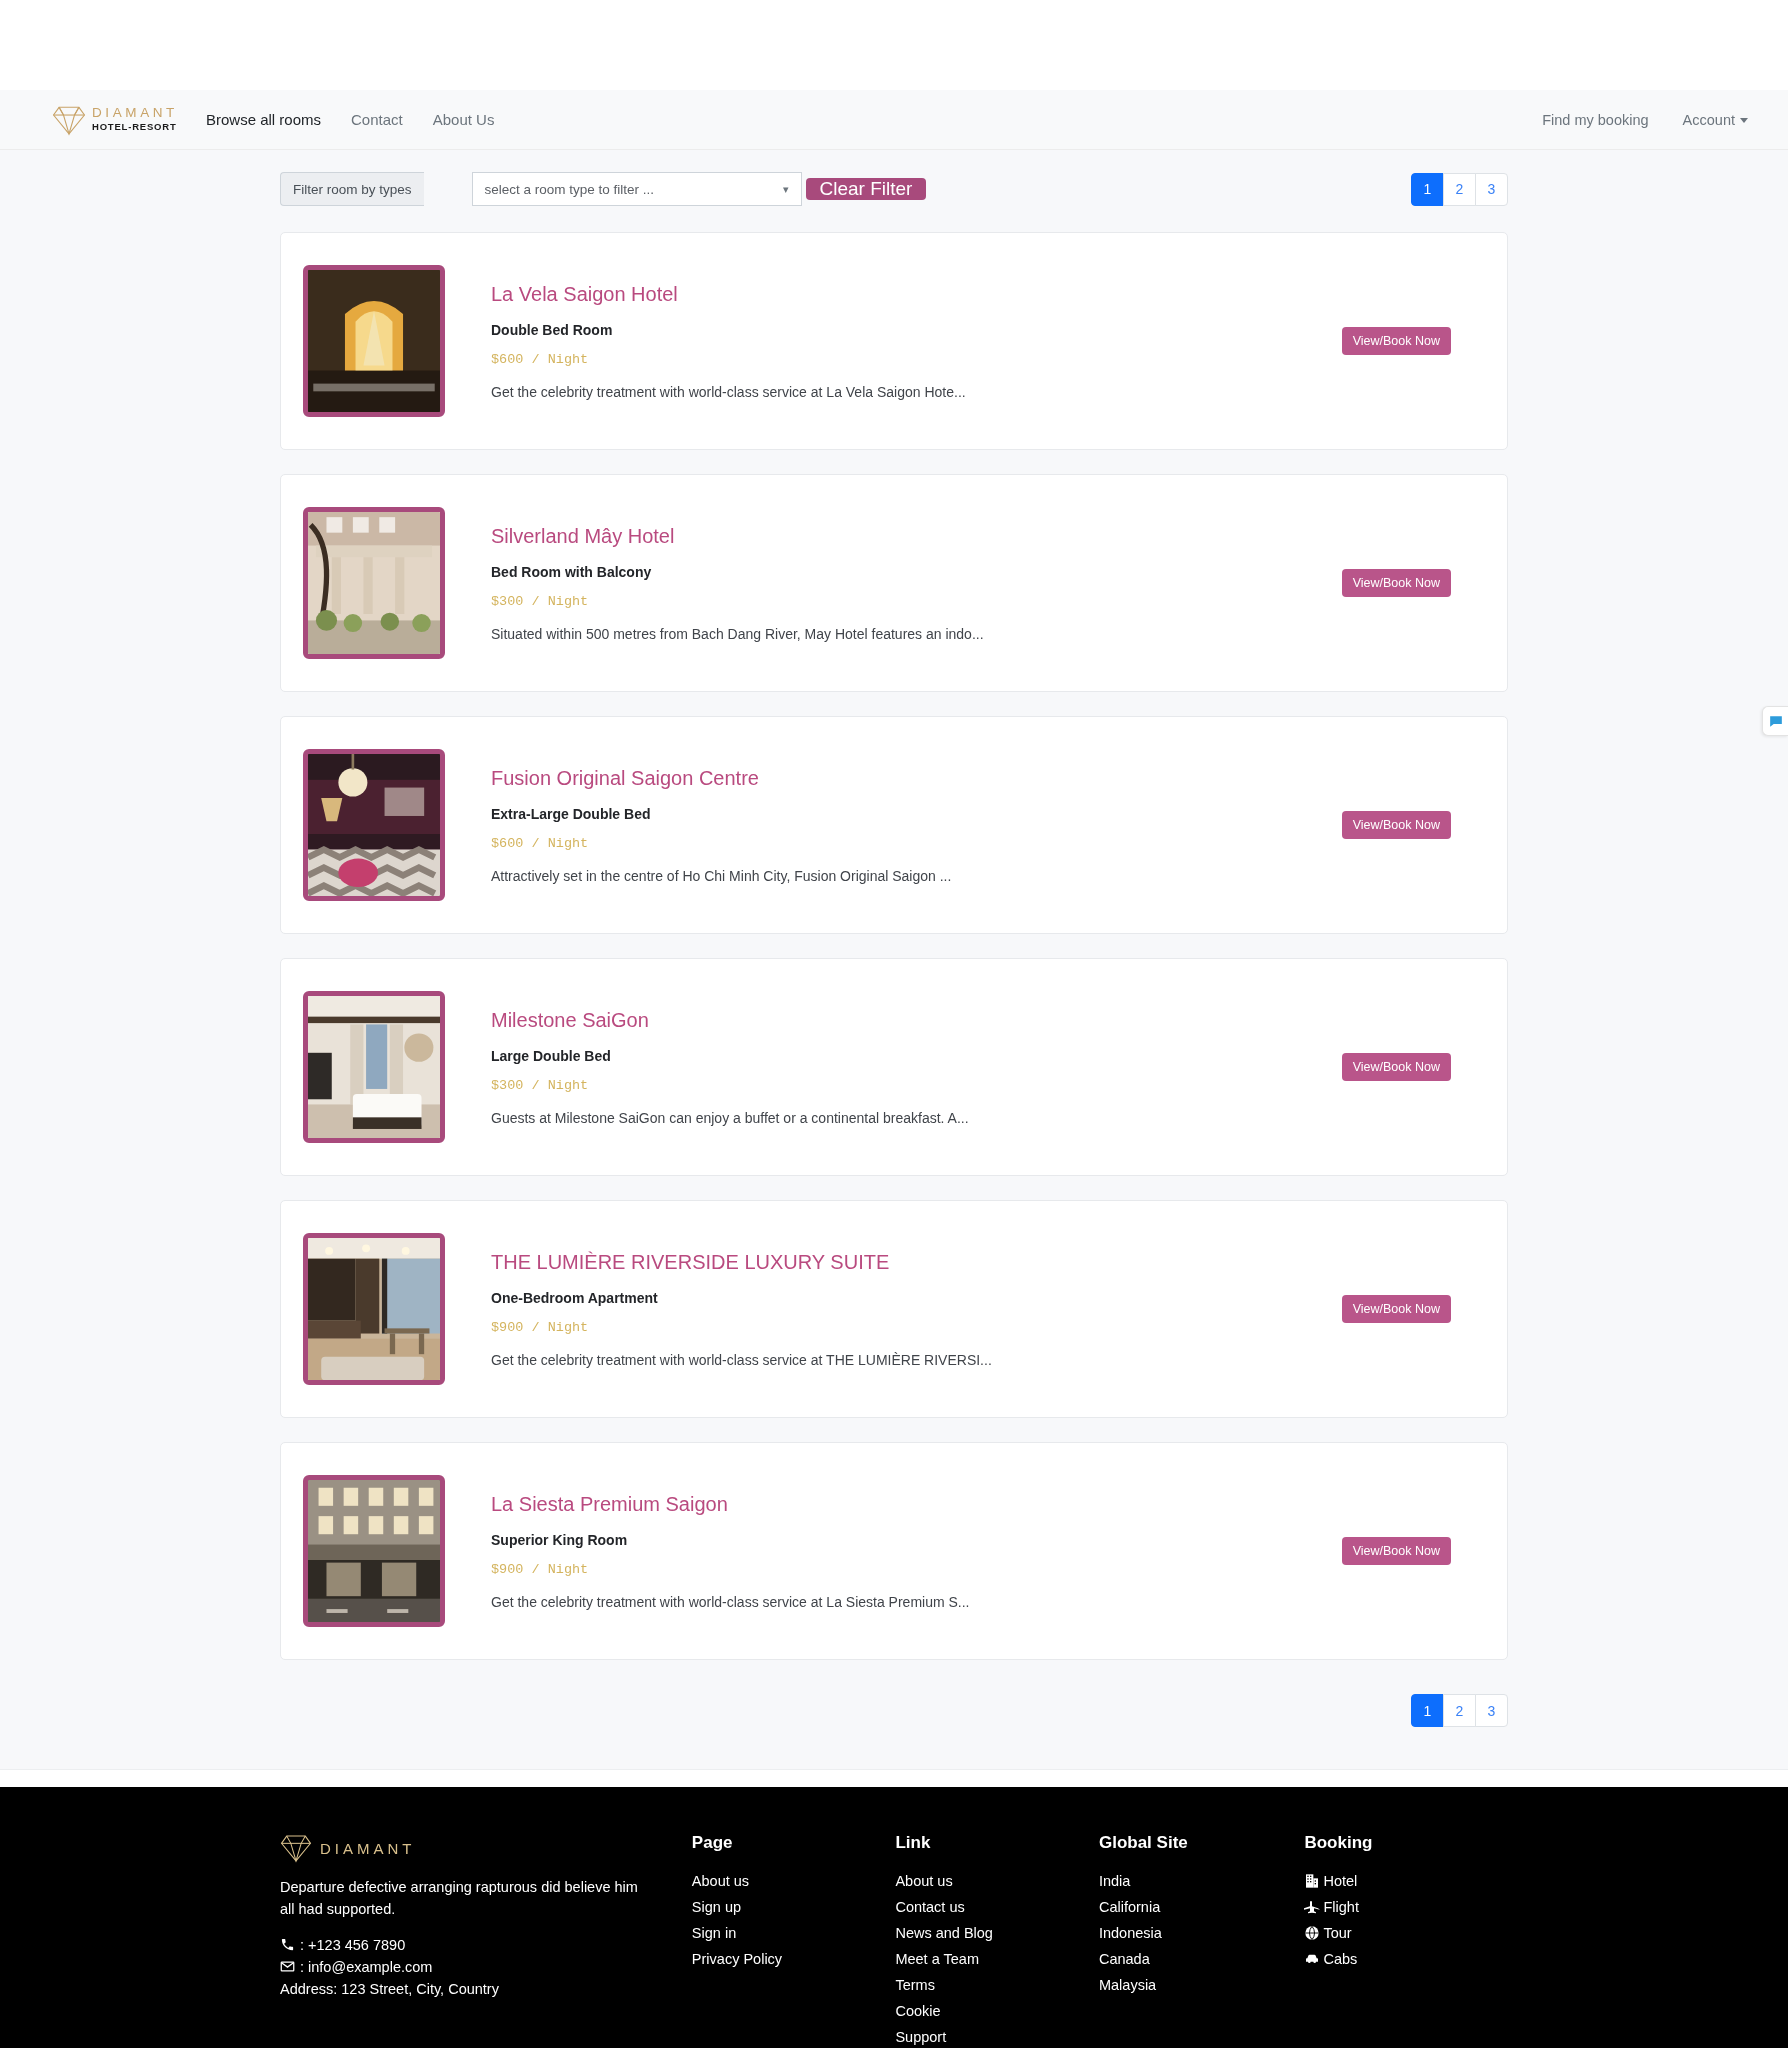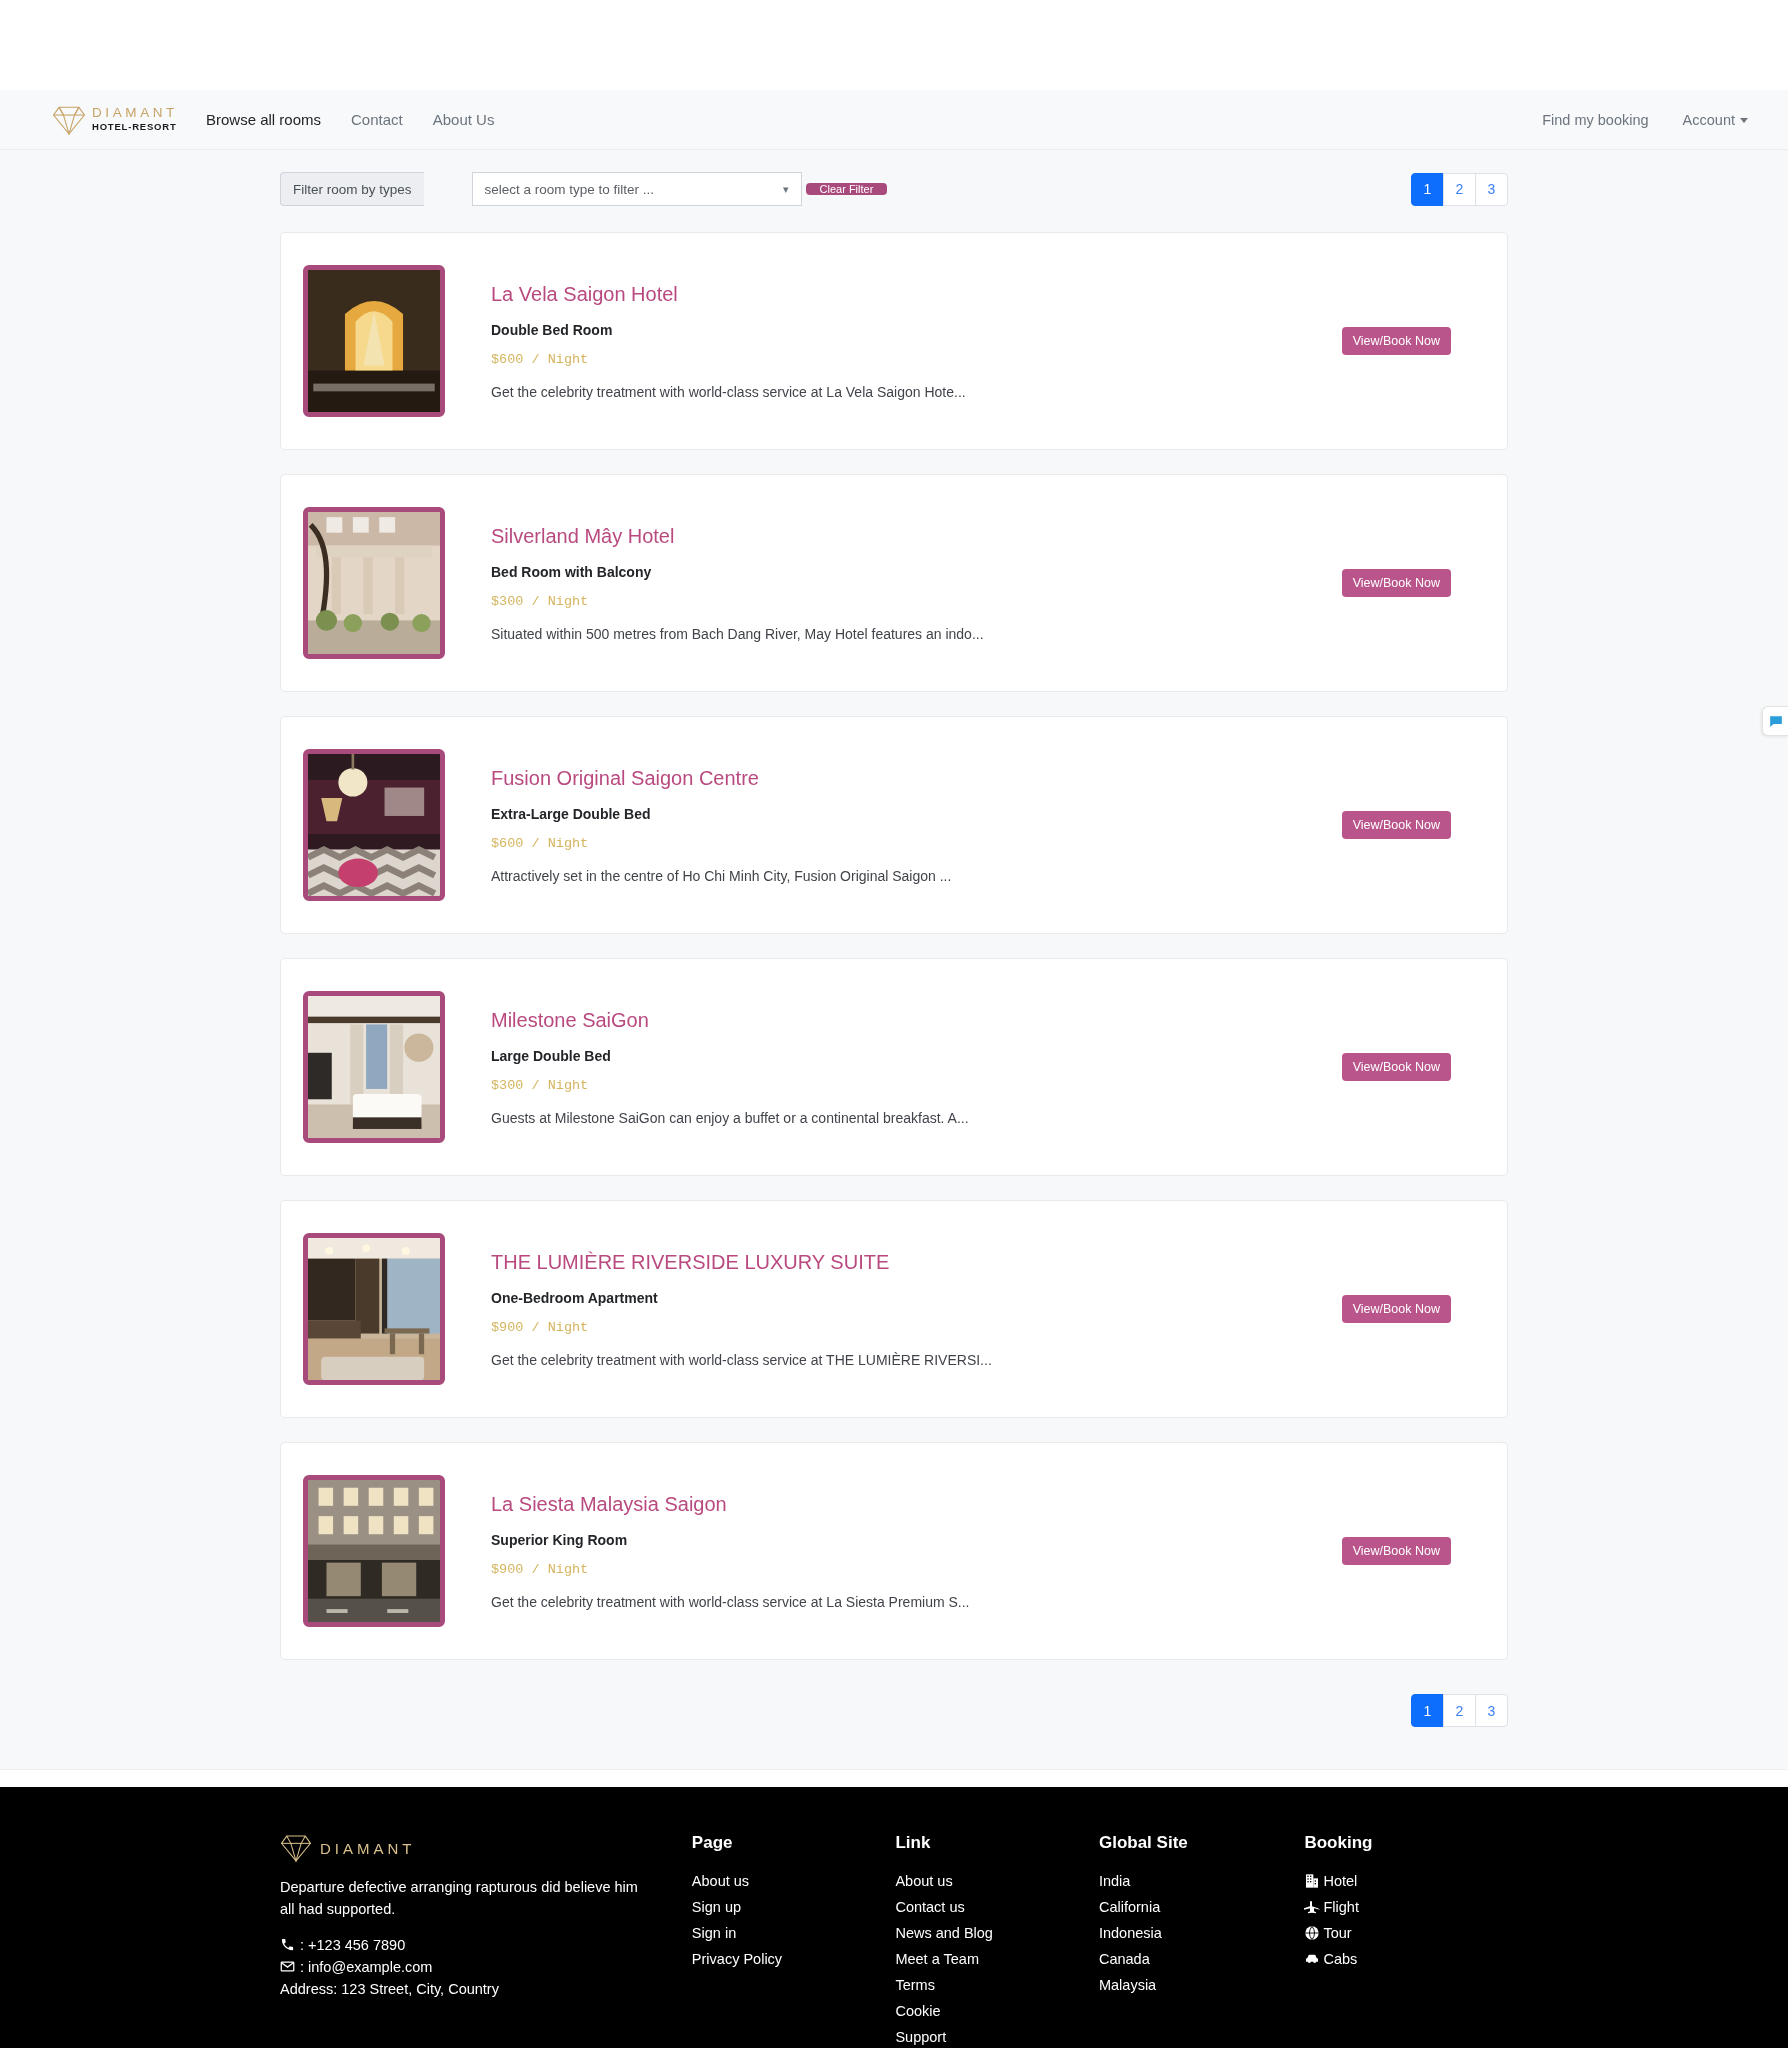--- a/index.html
+++ b/index.html
@@ -66,21 +66,21 @@
   }
   .filter-select {
     width: 330px; background: #fff; border: 1px solid #ced4da;
     font-size: 13.5px; color: #5c6066;
     display: flex; align-items: center; justify-content: space-between;
     padding: 0 12px; cursor: pointer;
   }
   .chev { color: #6c757d; font-size: 11px; }
   .clear-filter {
     background: #a84a7c; border: none; color: #ffffff;
-    border-radius: 4px; font-size: 11px; padding: 0 14px;
+    border-radius: 4px; font-size: 19px; padding: 0 14px;
     margin-left: 4px; cursor: pointer;
     font-family: "Liberation Sans", sans-serif;
   }
   .pager { margin-left: auto; display: flex; }
   .pager .pg {
     min-width: 33px; height: 33px; display:flex; align-items:center; justify-content:center;
     border: 1px solid #dee2e6; background: #fff; color: #3b82f6;
     font-size: 14px; cursor: pointer; margin-left: -1px;
   }
   .pager .pg:first-child { border-radius: 4px 0 0 4px; margin-left: 0;}
@@ -383,21 +383,21 @@
           <rect x="0" y="50" width="100" height="12" fill="#6e6558"></rect>
           <rect x="0" y="62" width="100" height="30" fill="#2f2a24"></rect>
           <rect x="14" y="64" width="26" height="26" fill="#cdbda0" opacity="0.65"></rect>
           <rect x="56" y="64" width="26" height="26" fill="#cdbda0" opacity="0.65"></rect>
           <rect x="0" y="92" width="100" height="18" fill="#56504a"></rect>
           <rect x="14" y="100" width="16" height="3" fill="#bdb5aa"></rect>
           <rect x="60" y="100" width="16" height="3" fill="#bdb5aa"></rect>
         </svg>
       </div>
       <div class="card-info">
-        <div class="hotel-name">La Siesta Malaysia Saigon</div>
+        <div class="hotel-name">La Siesta Premium Saigon</div>
         <div class="room-type">Superior King Room</div>
         <div class="price">$900  /  Night</div>
         <div class="desc">Get the celebrity treatment with world-class service at La Siesta Premium S...</div>
       </div>
       <button class="book-btn">View/Book Now</button>
     </div>
 
     <div class="pager-bottom">
       <div class="pager">
         <div class="pg active">1</div>

